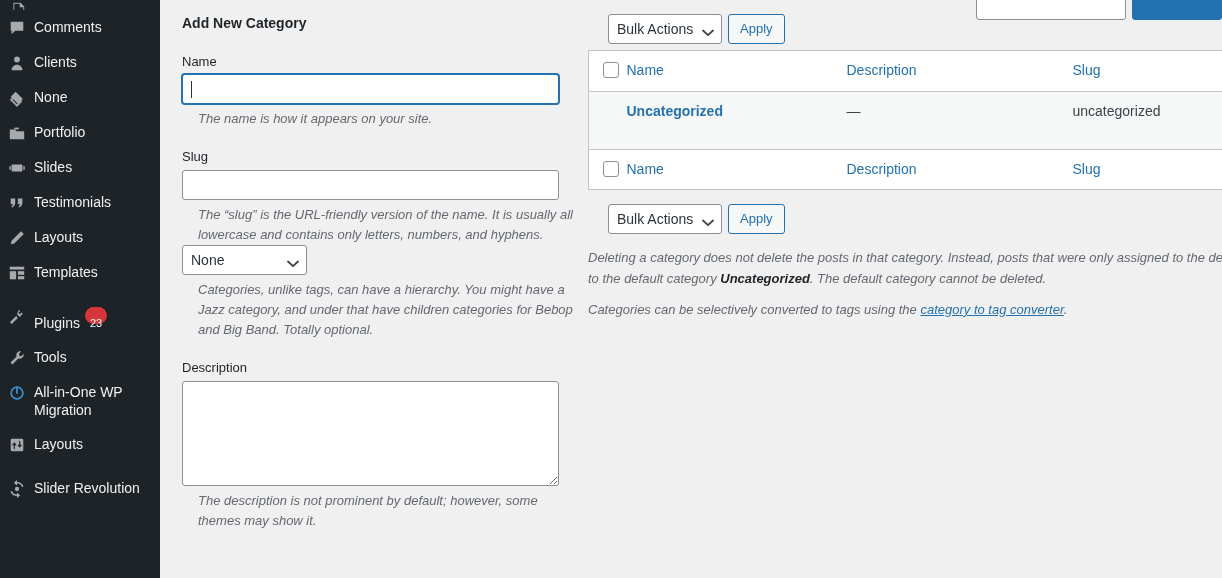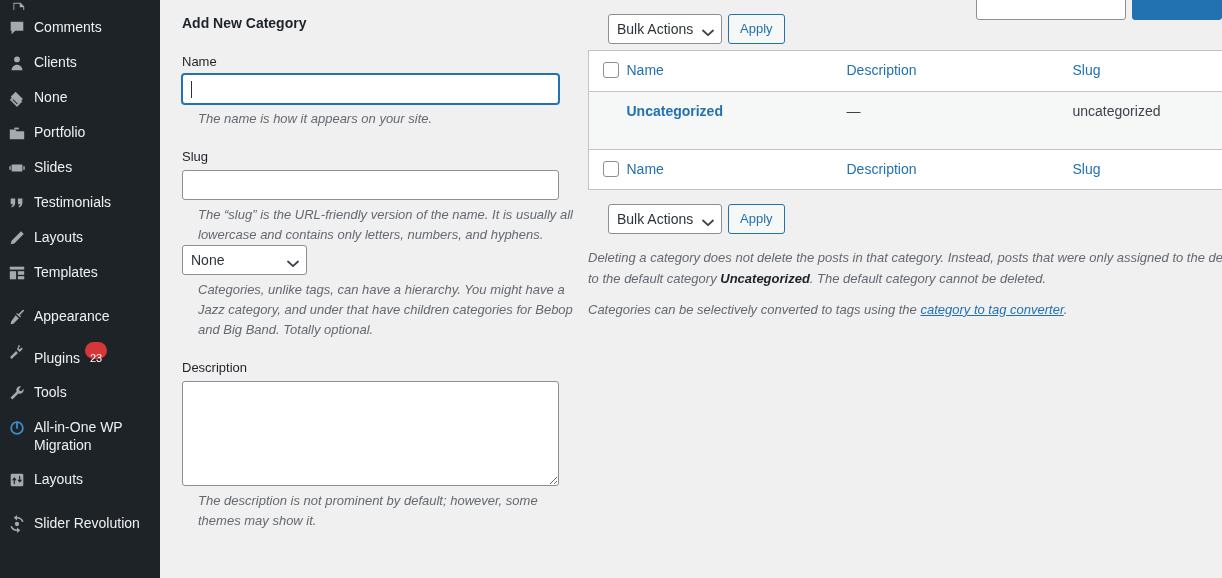--- a/index.html
+++ b/index.html
@@ -360,28 +360,20 @@
             <rect x="2" y="8" width="7" height="9"></rect>
             <rect x="11" y="8" width="7" height="4"></rect>
             <rect x="11" y="13.5" width="7" height="3.5"></rect>
           </svg>
       </span>
       <span class="mi-label">Templates</span>
     </div>
 
     <div class="menu-sep"></div>
 
-    <div class="menu-item">
-      <span class="mi-icon">
-        <svg width="18" height="18" viewBox="0 0 20 20" fill="currentColor">
-            <path d="M17 2l1 1-5 5 1.5 1.5-1 1L9 6.5l1-1L11.5 7l5-5zM8.5 8l3.5 3.5-6 6L3 18l.5-3 5-7z"></path>
-          </svg>
-      </span>
-      <span class="mi-label">Appearance</span>
-    </div>
 
     <div class="menu-item">
       <span class="mi-icon">
         <svg width="18" height="18" viewBox="0 0 20 20" fill="currentColor">
             <path d="M12 2l1.5 1.5-2 2L13 7l2-2L16.5 6.5 13 10l-3-3 2-5zM9 9l2 2-5.5 5.5a1.5 1.5 0 11-2-2L9 9z"></path>
           </svg>
       </span>
       <span class="mi-label"><span>Plugins</span><span class="mi-badge">23</span></span>
     </div>
 

